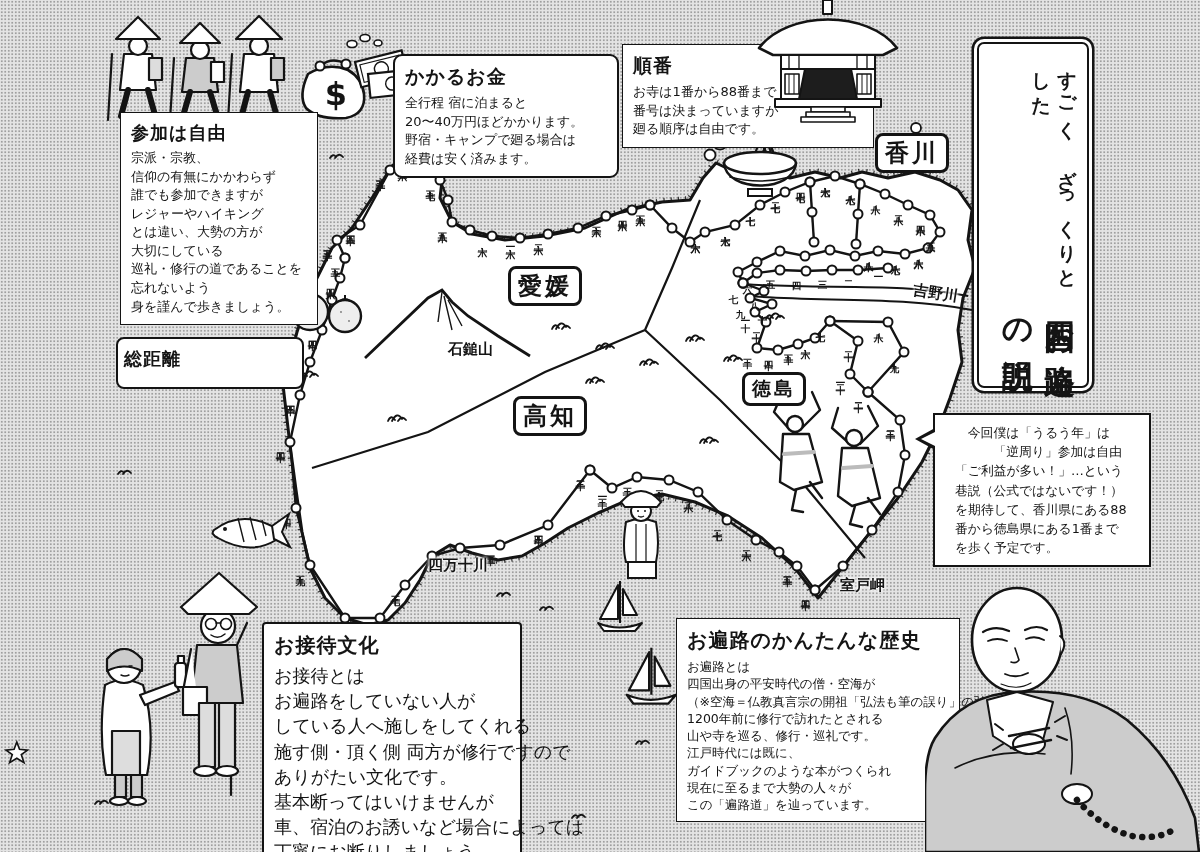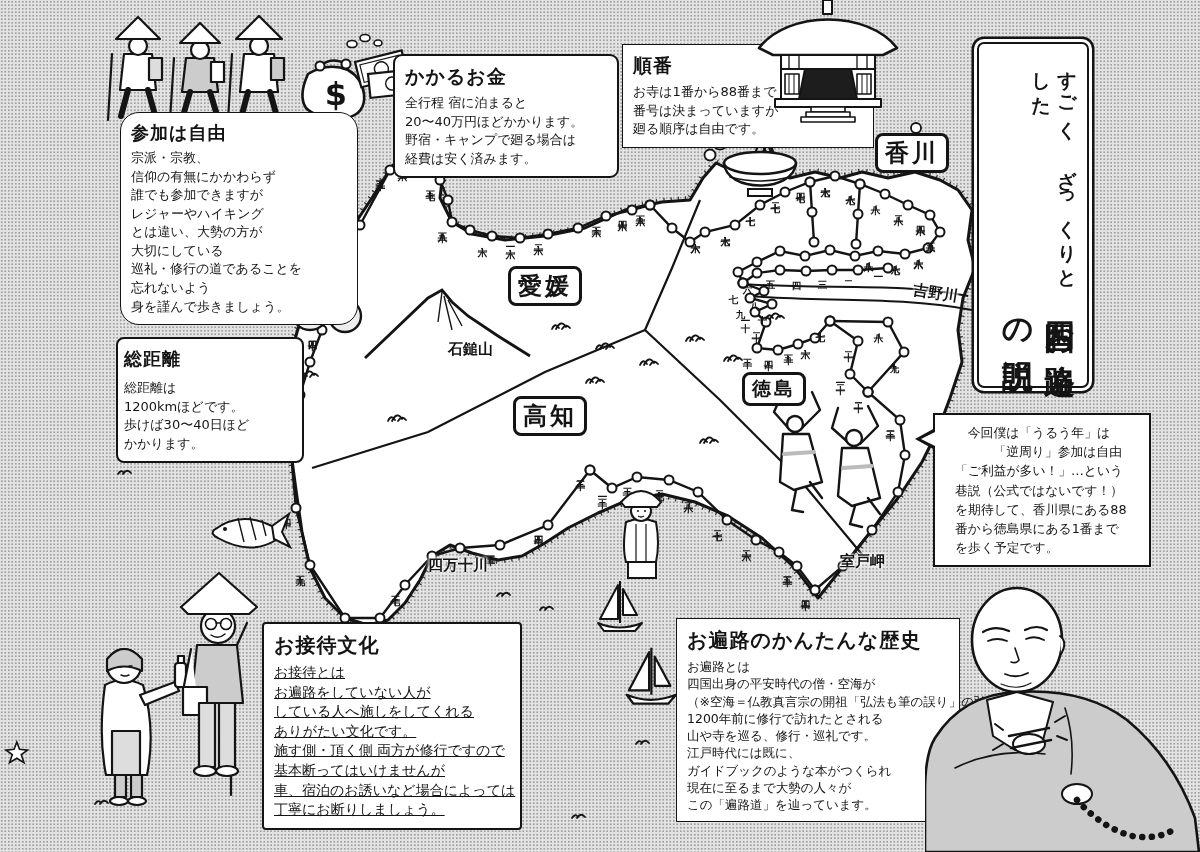--- a/index.html
+++ b/index.html
@@ -12,21 +12,21 @@
   #map-svg{position:absolute;left:0;top:0;z-index:1;}
   .overlay-svg{position:absolute;z-index:20;}
   .infobox{position:absolute;background:#fff;border:1.5px solid #141414;padding:8px 10px;z-index:10;box-sizing:border-box;}
   .infobox h3{margin:0 0 4px 0;font-size:18px;font-weight:bold;letter-spacing:1px;}
   .bline{font-size:13px;line-height:1.43;white-space:nowrap;}
   .bline.small{font-size:9.5px;line-height:1.5;}
   #box-cost{border-width:2.5px;border-radius:9px;}
   #box-distance{border-width:2px;border-radius:8px;padding-left:6px;}
   #box-distance h3{margin-bottom:8px;}
   #box-osettai{border-width:2px;border-radius:4px;}
-  #box-osettai .bline{font-size:14px;line-height:1.4;text-decoration:underline;}
+  #box-osettai .bline{font-size:18px;line-height:1.4;}
   #box-history .bline{font-size:12.5px;line-height:1.38;}
   #box-history h3{font-size:20px;}
   #box-plan{border-width:2px;}
   #box-plan .bline{font-size:12.8px;line-height:1.5;}
   .note-tail{position:absolute;left:915px;top:428px;width:0;height:0;z-index:11;
     border-top:11px solid transparent;border-bottom:11px solid transparent;border-right:20px solid #141414;}
   .note-tail-inner{position:absolute;left:921px;top:432px;width:0;height:0;z-index:12;
     border-top:7px solid transparent;border-bottom:7px solid transparent;border-right:14px solid #fff;}
   .title-box{position:absolute;left:977px;top:42px;width:112px;height:346px;z-index:10;
     background:#fff;border:2.5px solid #141414;border-radius:7px;
@@ -418,21 +418,21 @@
         <line x1="28" y1="6" x2="28" y2="48"></line>
         <path d="M26 10 L8 44 L26 44 Z" fill="#fff"></path>
         <path d="M31 14 L45 40 L31 40 Z" fill="#fff"></path>
         <path d="M6 48 Q27 57 50 48 L43 56 L12 56 Z" fill="#fff"></path>
       </g>
     </g>
 
     <path transform="translate(6,742) scale(0.9)" d="M12 0 L15 8 L24 9 L17 14 L20 23 L12 18 L4 23 L7 14 L0 9 L9 8 Z" fill="#fff" stroke="#141414" stroke-width="1.8"></path>
   </svg>
 
-  <div class="infobox" id="box-participation" style="left:120px;top:112px;width:238px;border-radius:19px;">
+  <div class="infobox" id="box-participation" style="left:120px;top:112px;width:198px;">
     <h3>参加は自由</h3>
     <div>
         <div class="bline">宗派・宗教、</div>
         <div class="bline">信仰の有無にかかわらず</div>
         <div class="bline">誰でも参加できますが</div>
         <div class="bline">レジャーやハイキング</div>
         <div class="bline">とは違い、大勢の方が</div>
         <div class="bline">大切にしている</div>
         <div class="bline">巡礼・修行の道であることを</div>
         <div class="bline">忘れないよう</div>
@@ -454,26 +454,20 @@
     <h3 style="font-size:19px;">順番</h3>
     <div>
         <div class="bline">お寺は1番から88番まで</div>
         <div class="bline">番号は決まっていますが</div>
         <div class="bline">廻る順序は自由です。</div>
       </div>
   </div>
 
   <div class="infobox" id="box-distance" style="left:116px;top:337px;width:188px;">
     <h3>総距離</h3>
-    <div>
-        <div class="bline">総距離は</div>
-        <div class="bline">1200kmほどです。</div>
-        <div class="bline">歩けば30〜40日ほど</div>
-        <div class="bline">かかります。</div>
-      </div>
   </div>
 
   <div class="infobox" id="box-plan" style="left:933px;top:413px;width:218px;padding-left:20px;">
     <div>
         <div class="bline">　今回僕は「うるう年」は</div>
         <div class="bline">　　　「逆周り」参加は自由</div>
         <div class="bline">「ご利益が多い！」…という</div>
         <div class="bline">巷説（公式ではないです！）</div>
         <div class="bline">を期待して、香川県にある88</div>
         <div class="bline">番から徳島県にある1番まで</div>
@@ -482,22 +476,22 @@
   </div>
   <div class="note-tail"></div>
   <div class="note-tail-inner"></div>
 
   <div class="infobox" id="box-osettai" style="left:262px;top:622px;width:260px;">
     <h3 style="font-size:20px;">お接待文化</h3>
     <div>
         <div class="bline">お接待とは</div>
         <div class="bline">お遍路をしていない人が</div>
         <div class="bline">している人へ施しをしてくれる</div>
+        <div class="bline">施す側・頂く側 両方が修行ですので</div>
         <div class="bline">ありがたい文化です。</div>
-        <div class="bline">施す側・頂く側 両方が修行ですので</div>
         <div class="bline">基本断ってはいけませんが</div>
         <div class="bline">車、宿泊のお誘いなど場合によっては</div>
         <div class="bline">丁寧にお断りしましょう。</div>
       </div>
   </div>
 
   <div class="infobox" id="box-history" style="left:676px;top:618px;width:284px;">
     <h3>お遍路のかんたんな歴史</h3>
     <div>
         <div class="bline">お遍路とは</div>
@@ -518,21 +512,21 @@
   </div>
 
   <div class="pref-label" style="left:875px;top:133px;font-size:24px;">香川</div>
   <div class="pref-label" style="left:508px;top:266px;font-size:24px;">愛媛</div>
   <div class="pref-label" style="left:513px;top:396px;font-size:24px;">高知</div>
   <div class="pref-label" style="left:742px;top:372px;font-size:19px;">徳島</div>
 
   <div class="place-label" style="left:448px;top:340px;">石鎚山</div>
   <div class="place-label" style="left:913px;top:284px;transform:rotate(9deg);">吉野川</div>
   <div class="place-label" style="left:428px;top:556px;">四万十川</div>
-  <div class="place-label" style="left:840px;top:552px;">室戸岬</div>
+  <div class="place-label" style="left:840px;top:576px;">室戸岬</div>
 
   <svg class="overlay-svg" style="left:753px;top:0;" width="150" height="125" viewBox="0 0 150 125" xmlns="http://www.w3.org/2000/svg">
     <g stroke="#141414" stroke-linejoin="round">
       <rect x="70" y="0" width="9" height="14" fill="#fff" stroke-width="2"></rect>
       <path d="M6 48 C35 10 115 10 144 48 L130 55 L20 55 Z" fill="#fff" stroke-width="2.6"></path>
       <rect x="28" y="55" width="94" height="14" fill="#fff" stroke-width="2"></rect>
       <path d="M36 55 L36 69 M46 55 L46 69 M104 55 L104 69 M114 55 L114 69" stroke-width="1.3"></path>
       <rect x="28" y="69" width="94" height="30" fill="#fff" stroke-width="2"></rect>
       <path d="M52 69 L98 69 L104 99 L46 99 Z" fill="#1d1d1d" stroke-width="2"></path>
       <rect x="32" y="74" width="14" height="20" fill="#fff" stroke-width="1.6"></rect>

